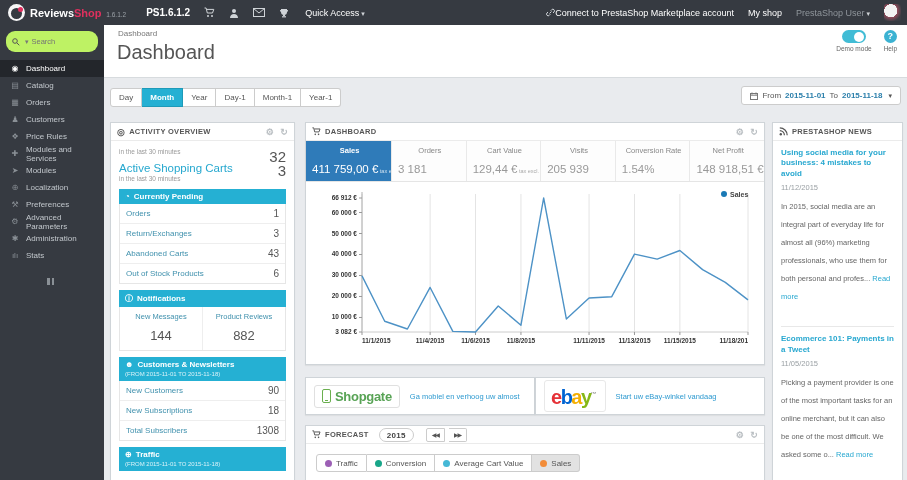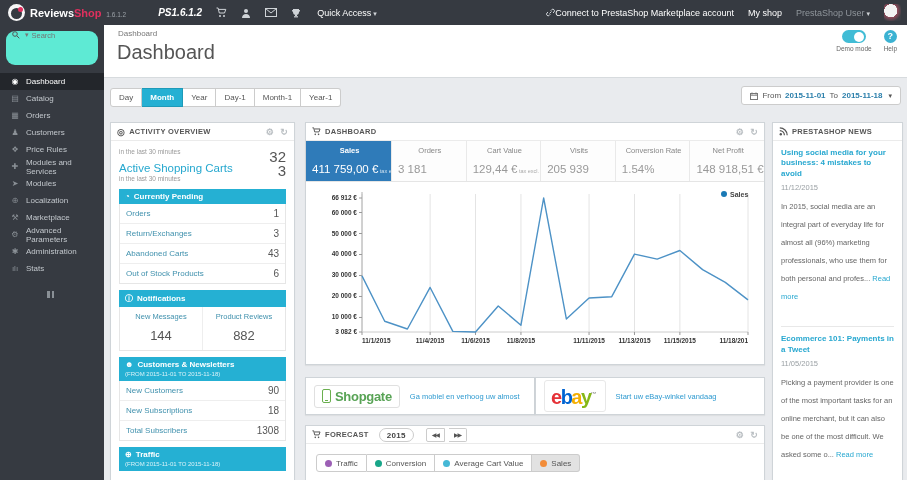--- a/index.html
+++ b/index.html
@@ -9,35 +9,35 @@
   
   #topbar { position:absolute; top:0; left:0; width:907px; height:25px; background:#363a41;
     color:#fff; display:flex; align-items:center; font-size:10px; z-index:50; }
   #logo-wrap { display:flex; align-items:center; gap:5px; padding:0 8px; }
   #logo-circle { width:17px; height:17px; border-radius:50%; background:#f7f7f7; position:relative; overflow:hidden; }
   #logo-circle::before { content:""; position:absolute; left:3px; top:4px; width:11px; height:11px; border-radius:50%; background:#363a41; }
   #logo-circle::after { content:""; position:absolute; right:2px; top:3px; width:5px; height:5px; border-radius:50%; background:#e0305e; }
   .logo-presta { font-weight:bold; color:#fff; font-size:11px; }
   .logo-shop { font-weight:bold; color:#e0305e; font-size:11px; }
   .logo-ver { font-size:6.5px; color:#9aa0a6; margin-left:2px; }
-  .ps-ver { font-weight:bold; font-size:10px; margin-left:24px;font-style:italic; }
+  .ps-ver { font-weight:bold; font-size:10px; margin-left:12px; }
   .tb-icon { margin-left:14px; display:inline-flex; align-items:center; cursor:pointer; }
   .tb-icon svg { display:block; }
   #quick-access { margin-left:16px; font-size:9px; cursor:pointer; color:#fff; }
   .caret { font-size:7px; margin-left:2px; color:#cfd3d7; }
   #topbar-right { margin-left:auto; display:flex; align-items:center; gap:14px; padding-right:6px; font-size:9px; }
   #marketplace-link { display:flex; align-items:center; gap:0; color:#fff; cursor:pointer; }
   #myshop-link { color:#fff; cursor:pointer; }
   #user-menu { color:#8f959b; cursor:pointer; }
   #user-avatar { width:17px; height:17px; border-radius:3px; background:radial-gradient(circle at 40% 40%, #f3f3f3 45%, #8d4a5a 46%, #3c3f45 75%); }
 
   
   #sidebar { position:absolute; top:25px; left:0; width:104px; height:455px; background:#363a41; }
-  #sidebar-search { margin:6px 6px 8px 6px; height:34px; background:#5eead4; border-radius:9px;
-    display:flex; align-items:flex-start; padding:0 6px; gap:3px; }
+  #sidebar-search { margin:6px 6px 8px 6px; height:21px; background:#bef264; border-radius:9px;
+    display:flex; align-items:center; padding:0 6px; gap:3px; }
   #sidebar-search input { border:0; outline:0; width:54px; font-size:7.5px; color:#555; background:transparent; }
   .menu-item { height:17px; display:flex; align-items:center; gap:6px; padding-left:10px;
     color:#c3c8cd; font-size:8px; cursor:pointer; }
   .menu-item .mi-icon { width:10px; font-size:8px; color:#8a9096; text-align:center; }
   .menu-item.active { background:#23262b; color:#fff; }
   .menu-item.active .mi-icon { color:#fff; }
   #collapse-btn { margin:14px auto 0 auto; width:10px; display:flex; gap:2px; cursor:pointer; }
   #collapse-btn i { display:block; width:2.5px; height:7px; background:#8a9096; }
 
   
@@ -258,21 +258,21 @@
       <div class="menu-item">
         <span class="mi-icon">➤</span>
         <span>Modules</span>
       </div>
       <div class="menu-item">
         <span class="mi-icon">⊕</span>
         <span>Localization</span>
       </div>
       <div class="menu-item">
         <span class="mi-icon">⚒</span>
-        <span>Marketplace</span>
+        <span>Preferences</span>
       </div>
       <div class="menu-item">
         <span class="mi-icon">⚙</span>
         <span>Advanced Parameters</span>
       </div>
       <div class="menu-item">
         <span class="mi-icon">✱</span>
         <span>Administration</span>
       </div>
       <div class="menu-item">

